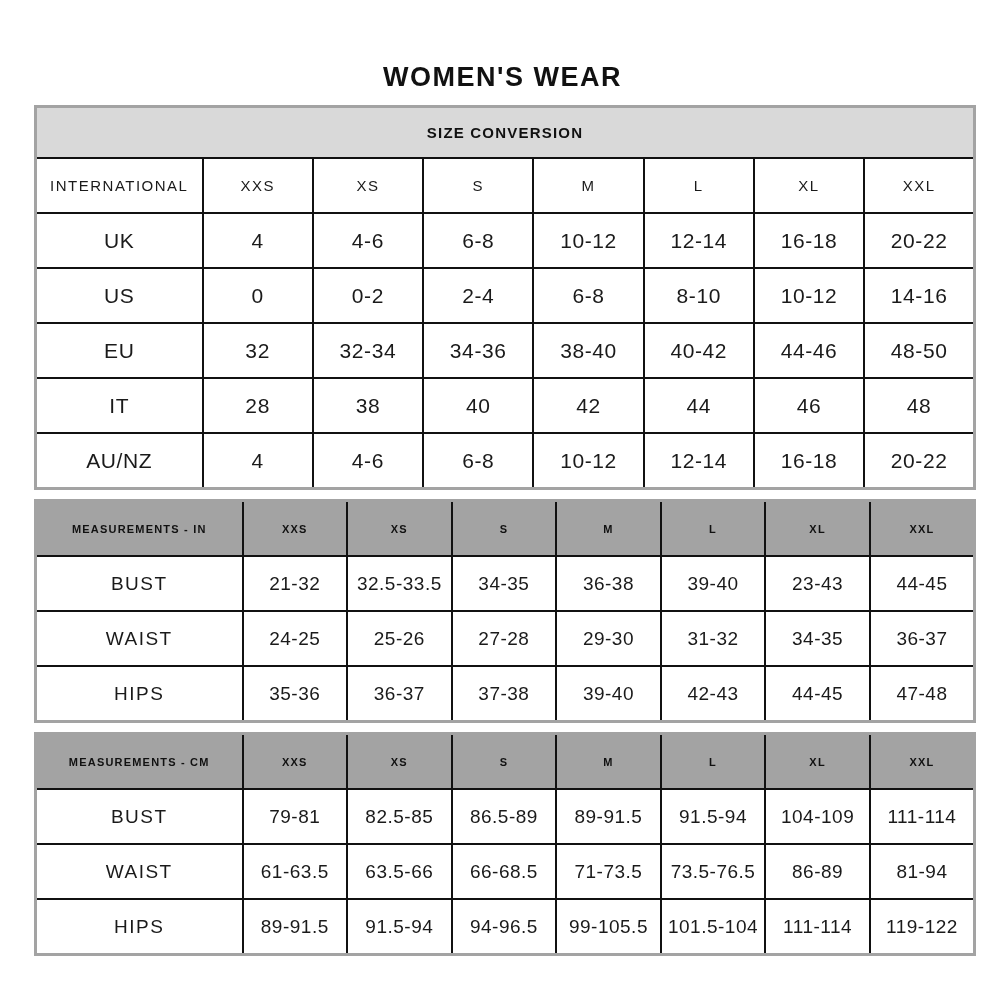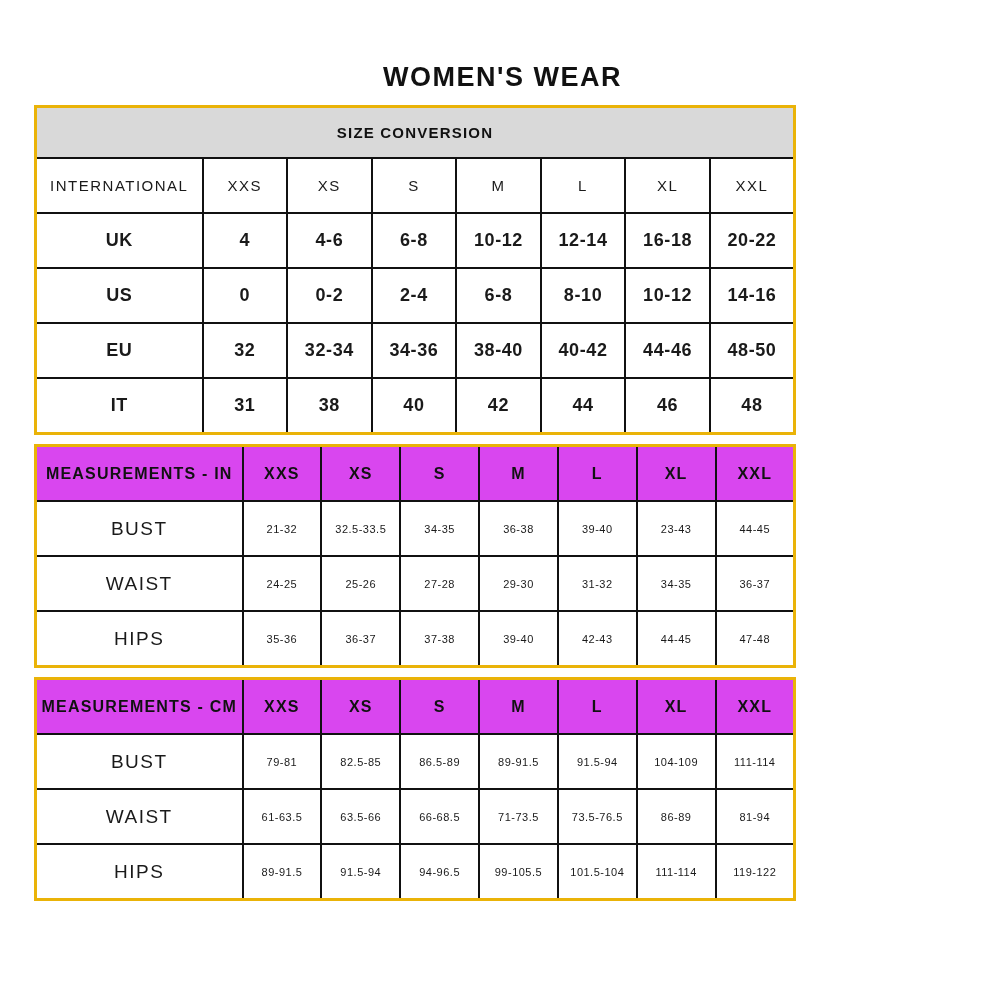--- a/index.html
+++ b/index.html
@@ -22,23 +22,23 @@
     text-align: center;
     font-size: 27px;
     font-weight: 700;
     letter-spacing: 1.5px;
     margin: 2px 0 12px 0;
     color: #111111;
   }
   table {
     border-collapse: collapse;
     table-layout: fixed;
-    width: 762px;
+    width: 942px;
     margin: 0 0 9px 0;
-    border: 3px solid #eab308;
+    border: 3px solid #a3a3a3;
   }
   td, th {
     border: 2px solid #111111;
     text-align: center;
     vertical-align: middle;
     padding: 0 4px;
     overflow: hidden;
     background: #ffffff;
   }
   
@@ -51,36 +51,36 @@
     color: #111111;
   }
   .sc-header td {
     height: 53px;
     font-size: 15px;
     font-weight: 400;
     letter-spacing: 1.5px;
   }
   .sc-row td {
     height: 53px;
-    font-size: 18px;
-    font-weight: 700;
+    font-size: 21px;
+    font-weight: 400;
     letter-spacing: 0.6px;
   }
   
   .m-header td {
     height: 53px;
-    background: #d946ef;
+    background: #a3a3a3;
     font-weight: 700;
-    font-size: 16px;
+    font-size: 11px;
     letter-spacing: 1.2px;
     color: #111111;
   }
   .m-row td {
     height: 53px;
-    font-size: 11px;
+    font-size: 19px;
     font-weight: 400;
     letter-spacing: 0.5px;
   }
   .m-row .row-label {
     font-size: 19px;
     letter-spacing: 1.5px;
   }
 </style>
 </head>
 <body>
@@ -139,27 +139,37 @@
       <td>32</td>
       <td>32-34</td>
       <td>34-36</td>
       <td>38-40</td>
       <td>40-42</td>
       <td>44-46</td>
       <td>48-50</td>
     </tr>
     <tr class="sc-row">
       <td class="row-label">IT</td>
-      <td>31</td>
+      <td>28</td>
       <td>38</td>
       <td>40</td>
       <td>42</td>
       <td>44</td>
       <td>46</td>
       <td>48</td>
+    </tr>
+    <tr class="sc-row">
+      <td class="row-label">AU/NZ</td>
+      <td>4</td>
+      <td>4-6</td>
+      <td>6-8</td>
+      <td>10-12</td>
+      <td>12-14</td>
+      <td>16-18</td>
+      <td>20-22</td>
     </tr>
   </tbody>
     </table>
 
   <table>
     <colgroup>
       <col style="width:207px">
       <col>
         <col>
         <col>

